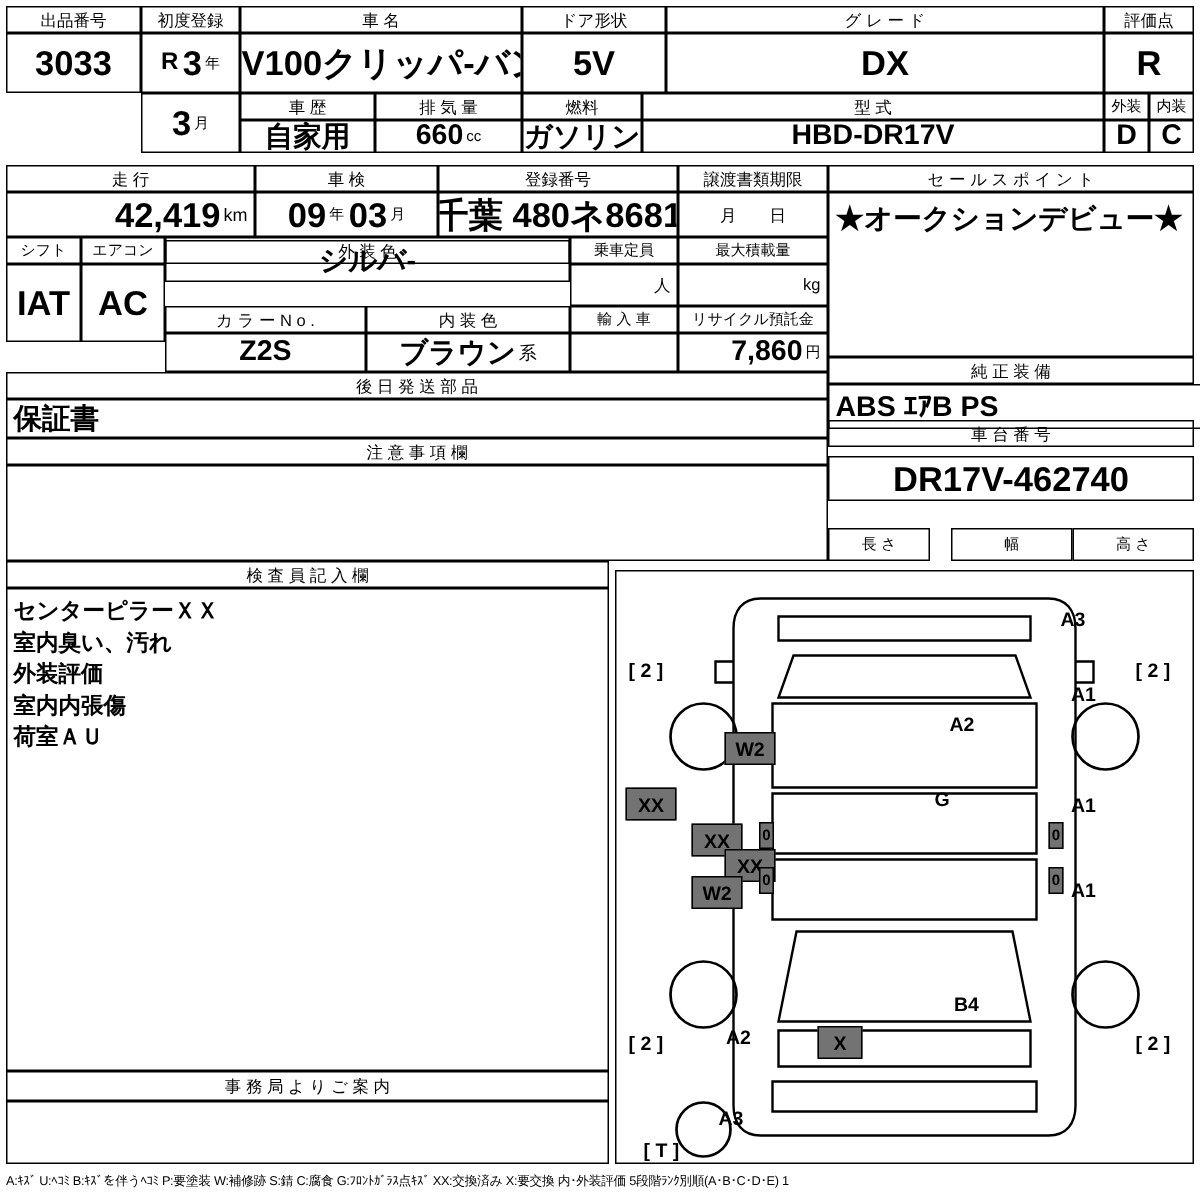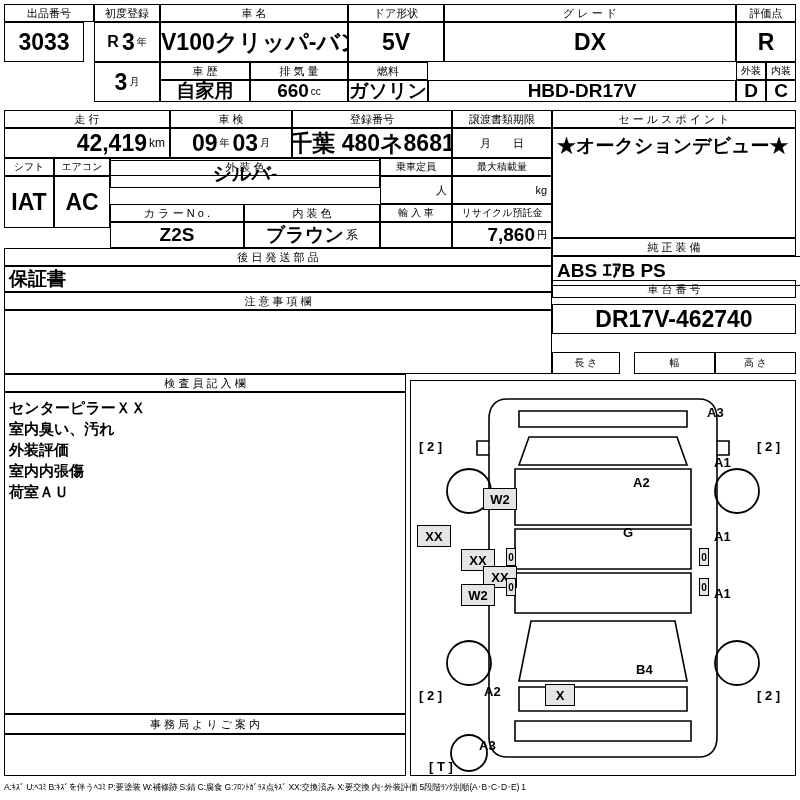--- a/index.html
+++ b/index.html
@@ -63,36 +63,36 @@
   .dlabel {
     position: absolute;
     font-size: 13px;
     font-weight: bold;
     white-space: nowrap;
   }
   .dbox {
     position: absolute;
     box-sizing: border-box;
     border: 1px solid #000;
-    background: #e5e5e5;
+    background: #737373;
     font-size: 13px;
     font-weight: bold;
     display: flex;
     align-items: center;
     justify-content: center;
   }
   svg.carlines { position: absolute; left: 0; top: 0; }
 </style>
 </head>
 <body>
 
 <div class="sheet">
 
   <div class="cell lbl" style="left:4px;top:4px;width:90px;height:18px;">出品番号</div>
-  <div class="cell val-lg" style="left:4px;top:22px;width:80px;height:40px;">3033</div>
+  <div class="cell val-lg" style="left:4px;top:22px;width:90px;height:40px;">3033</div>
 
   <div class="cell lbl" style="left:94px;top:4px;width:66px;height:18px;">初度登録</div>
   <div class="cell" style="left:94px;top:22px;width:66px;height:40px;">
     <span class="val-md">R</span>
     <span class="val-lg" style="margin-left:3px;">3</span>
     <span class="unit">年</span>
   </div>
 
   <div class="cell lbl" style="left:160px;top:4px;width:188px;height:18px;">車 名</div>
   <div class="cell val-lg" style="left:160px;top:22px;width:188px;height:40px;">NV100クリッパ-バン</div>
@@ -116,20 +116,21 @@
 
   <div class="cell lbl" style="left:250px;top:62px;width:98px;height:18px;">排 気 量</div>
   <div class="cell" style="left:250px;top:80px;width:98px;height:22px;">
     <span class="val">660</span>
     <span class="unit">cc</span>
   </div>
 
   <div class="cell lbl" style="left:348px;top:62px;width:80px;height:18px;">燃料</div>
   <div class="cell val" style="left:348px;top:80px;width:80px;height:22px;">ガソリン</div>
 
+  <div class="cell lbl" style="left:428px;top:62px;width:308px;height:18px;">型 式</div>
   <div class="cell val" style="left:428px;top:80px;width:308px;height:22px;">HBD-DR17V</div>
 
   <div class="cell lbl-sm" style="left:736px;top:62px;width:30px;height:18px;">外装</div>
   <div class="cell lbl-sm" style="left:766px;top:62px;width:30px;height:18px;">内装</div>
   <div class="cell val" style="left:736px;top:80px;width:30px;height:22px;">D</div>
   <div class="cell val" style="left:766px;top:80px;width:30px;height:22px;">C</div>
 
   <div class="cell lbl" style="left:4px;top:110px;width:166px;height:18px;">走 行</div>
   <div class="cell right" style="left:4px;top:128px;width:166px;height:30px;">
     <span class="val-lg">42,419</span>

